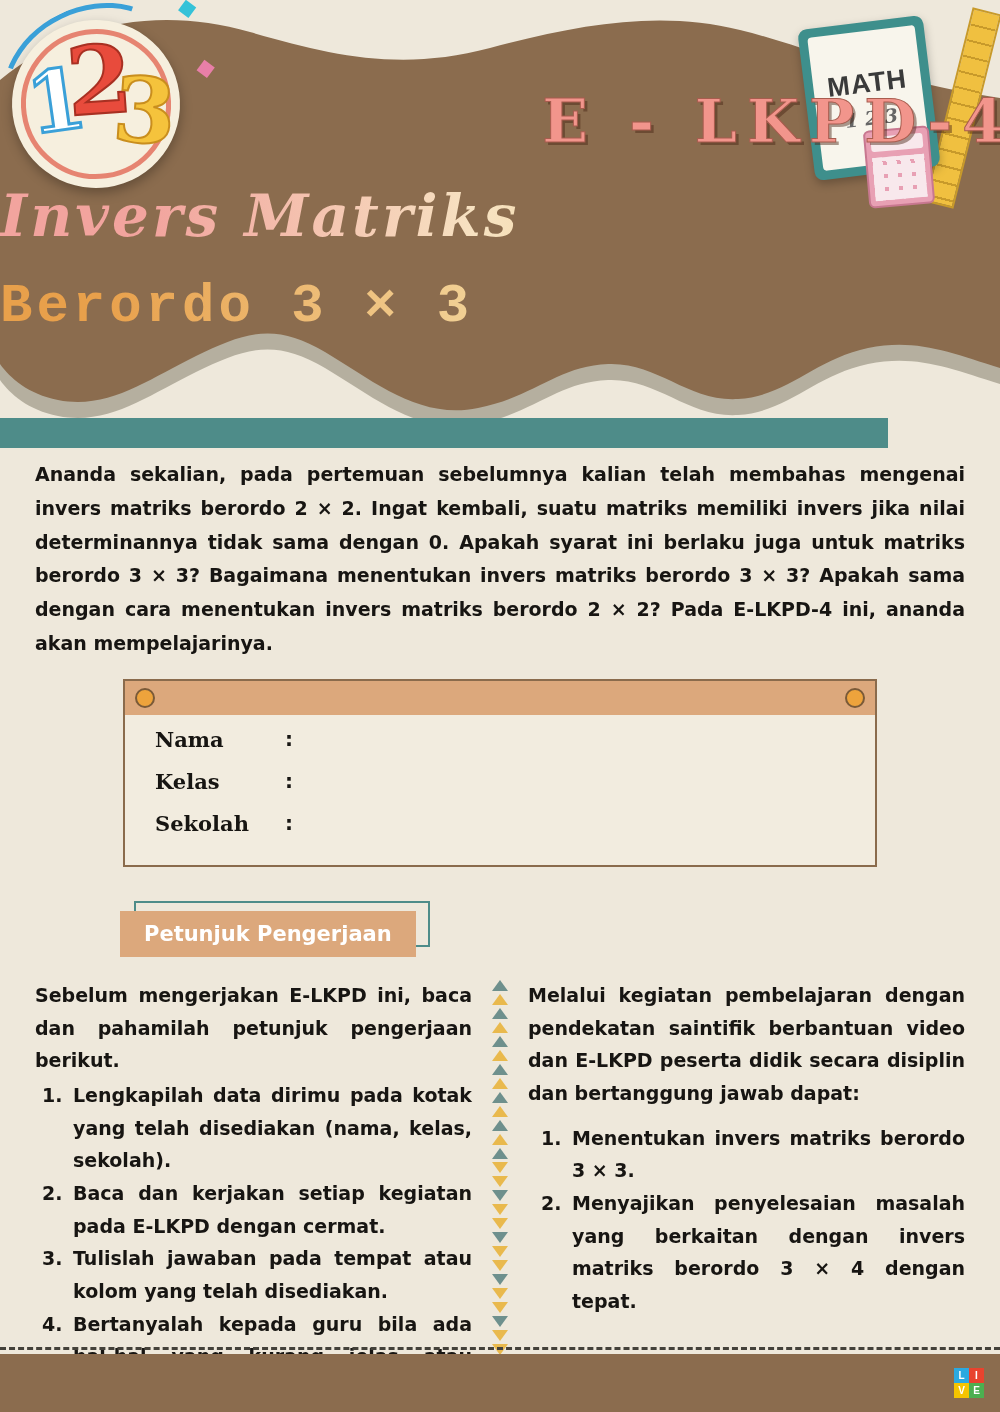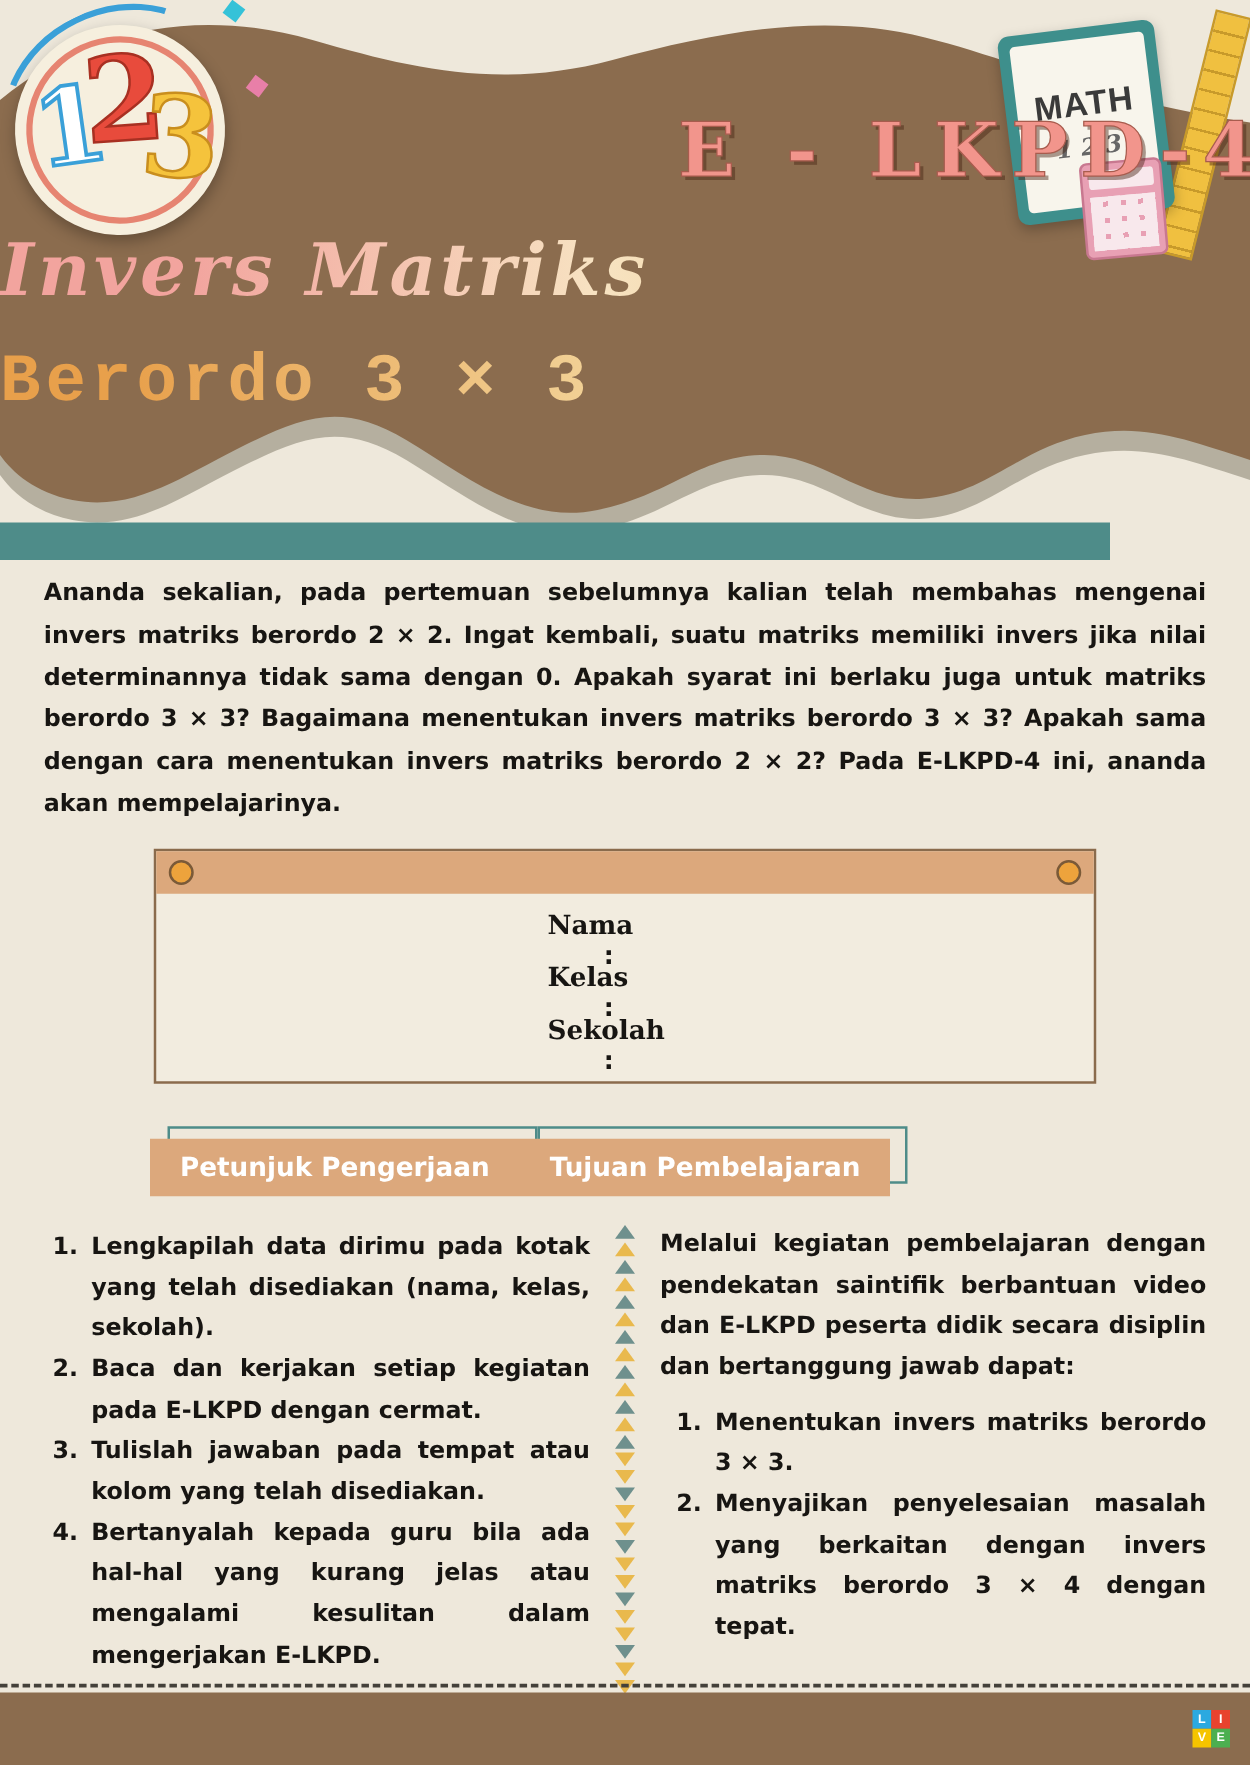--- a/index.html
+++ b/index.html
@@ -66,21 +66,21 @@
   
   .content {position:absolute; top:458px; left:35px; width:930px; color:#171512;}
   .intro {font-size:19px; font-weight:bold; line-height:1.78; text-align:justify; margin:0;}
 
   .form-box {width:750px; margin:18px auto 0; border:2px solid #8a6b4c; background:#F2ECDF;}
   .form-strip {height:34px; background:#DCA87C; position:relative;}
   .dot {position:absolute; top:7px; width:20px; height:20px; border-radius:50%; background:#EDA33C;
         border:2px solid #7a5a38; box-sizing:border-box;}
   .dot.left {left:10px;} .dot.right {right:10px;}
   .form-rows {padding:12px 24px 12px 30px;}
-  .frow {display:flex; align-items:center; height:42px;flex-direction:column;}
+  .frow {display:flex; align-items:flex-start; height:42px;}
   .flabel {width:130px; font-family:"DejaVu Serif", serif; font-weight:bold; font-size:21px;}
   .fcolon {width:40px; font-weight:bold; font-size:20px;}
   .finput {flex:1; border:none; background:transparent; height:30px; font-size:18px; outline:none;
            font-family:"DejaVu Sans", sans-serif;}
 
   .btn-row {display:flex; margin-top:44px; padding:0 88px 0 85px;}
   .btn-wrap {position:relative;}
   .btn-outline {position:absolute; top:-10px; left:14px; width:100%; height:100%;
                 border:2px solid #4E8C89; box-sizing:border-box; pointer-events:none;}
   .btn {position:relative; background:#DCA87C; color:#ffffff; font-weight:bold; font-size:21px;
@@ -176,28 +176,25 @@
           <input class="finput" value="" style="">
         </div>
       </div>
     </div>
 
     <div class="btn-row">
       <div class="btn-wrap">
         <span class="btn-outline"></span>
         <div class="btn">Petunjuk Pengerjaan</div>
       </div>
-      <div class="btn-wrap">
-        <span class="btn-outline"></span>
-        <div class="btn">Tujuan Pembelajaran</div>
-      </div>
     </div>
 
     <div class="cols">
       <div class="col left">
+        <p>Sebelum mengerjakan E-LKPD ini, baca dan pahamilah petunjuk pengerjaan berikut.</p>
         <ol>
           <li>Lengkapilah data dirimu pada kotak yang telah disediakan (nama, kelas, sekolah).</li>
           <li>Baca dan kerjakan setiap kegiatan pada E-LKPD dengan cermat.</li>
           <li>Tulislah jawaban pada tempat atau kolom yang telah disediakan.</li>
           <li>Bertanyalah kepada guru bila ada hal-hal yang kurang jelas atau mengalami kesulitan dalam mengerjakan E-LKPD.</li>
 
         </ol>
       </div>
 
       <div class="arrow-col" id="arrow-col">

